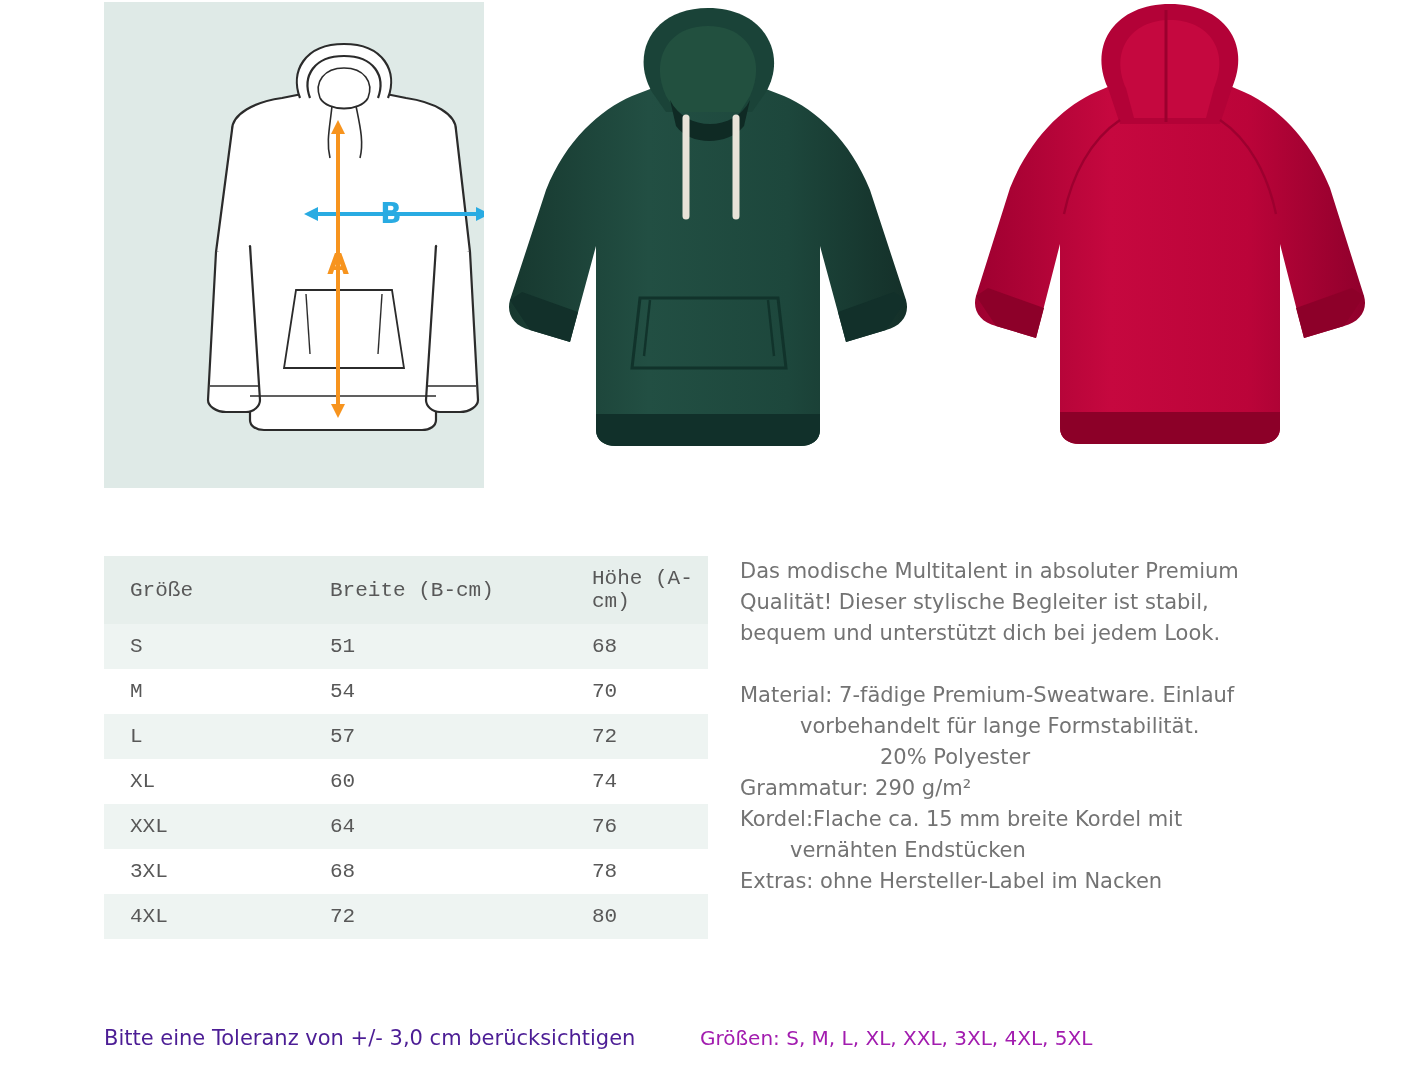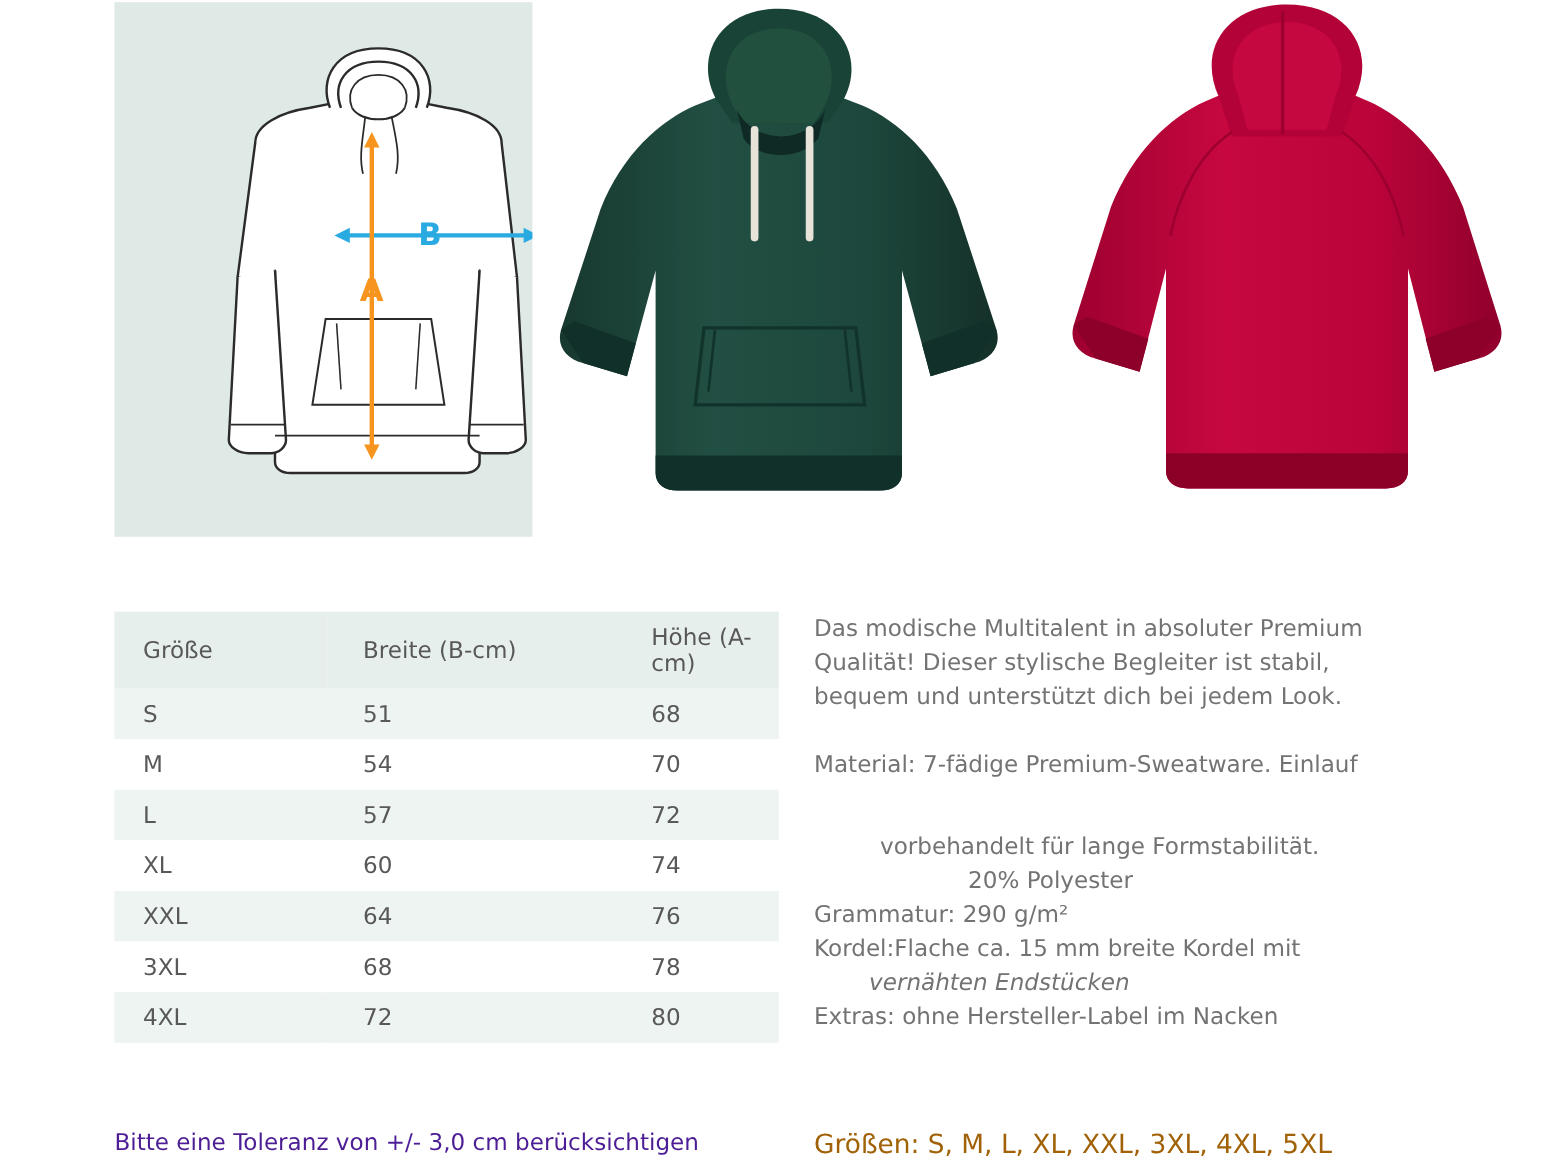--- a/index.html
+++ b/index.html
@@ -48,20 +48,21 @@
     left: 104px; top: 556px;
     width: 604px;
     border-collapse: collapse;
     font-size: 21px;
   }
   .size-table th, .size-table td {
     text-align: left;
     padding: 11px 0 11px 32px;
     font-weight: normal;
     color: #585858;
+    font-family: Liberation Mono, monospace;
   }
   .size-table th:first-child, .size-table td:first-child { padding-left: 26px; width: 168px; }
   .size-table th:nth-child(2), .size-table td:nth-child(2) { width: 230px; }
   .size-table thead tr { background: #e7efec; }
   .size-table tbody tr:nth-child(odd) { background: #eef4f2; }
   .size-table tbody tr:nth-child(even) { background: #ffffff; }
 
   .tolerance-note {
     position: absolute;
     left: 104px; top: 1026px;
@@ -73,29 +74,29 @@
   .desc {
     position: absolute;
     left: 740px; top: 556px;
     width: 610px;
     font-size: 21px;
     line-height: 31px;
     color: #737373;
   }
   .desc p { margin: 0; }
   .desc .gap { height: 31px; }
-  .desc .indent-1 { padding-left: 60px; margin-top: 43px; }
+  .desc .indent-1 { padding-left: 60px; }
   .desc .indent-2 { padding-left: 140px; }
-  .desc .indent-3 { padding-left: 50px; font-style: italic; }
+  .desc .indent-3 { padding-left: 50px; }
 
   .sizes-line {
     position: absolute;
-    left: 740px; top: 1026px;
-    font-size: 24px;
-    color: #a16207;
+    left: 700px; top: 1026px;
+    font-size: 20px;
+    color: #a21caf;
   }
 
   svg { display: block; }
 </style>
 </head>
 <body>
 
 <div class="image-row">
 
   <div class="diagram-panel">

